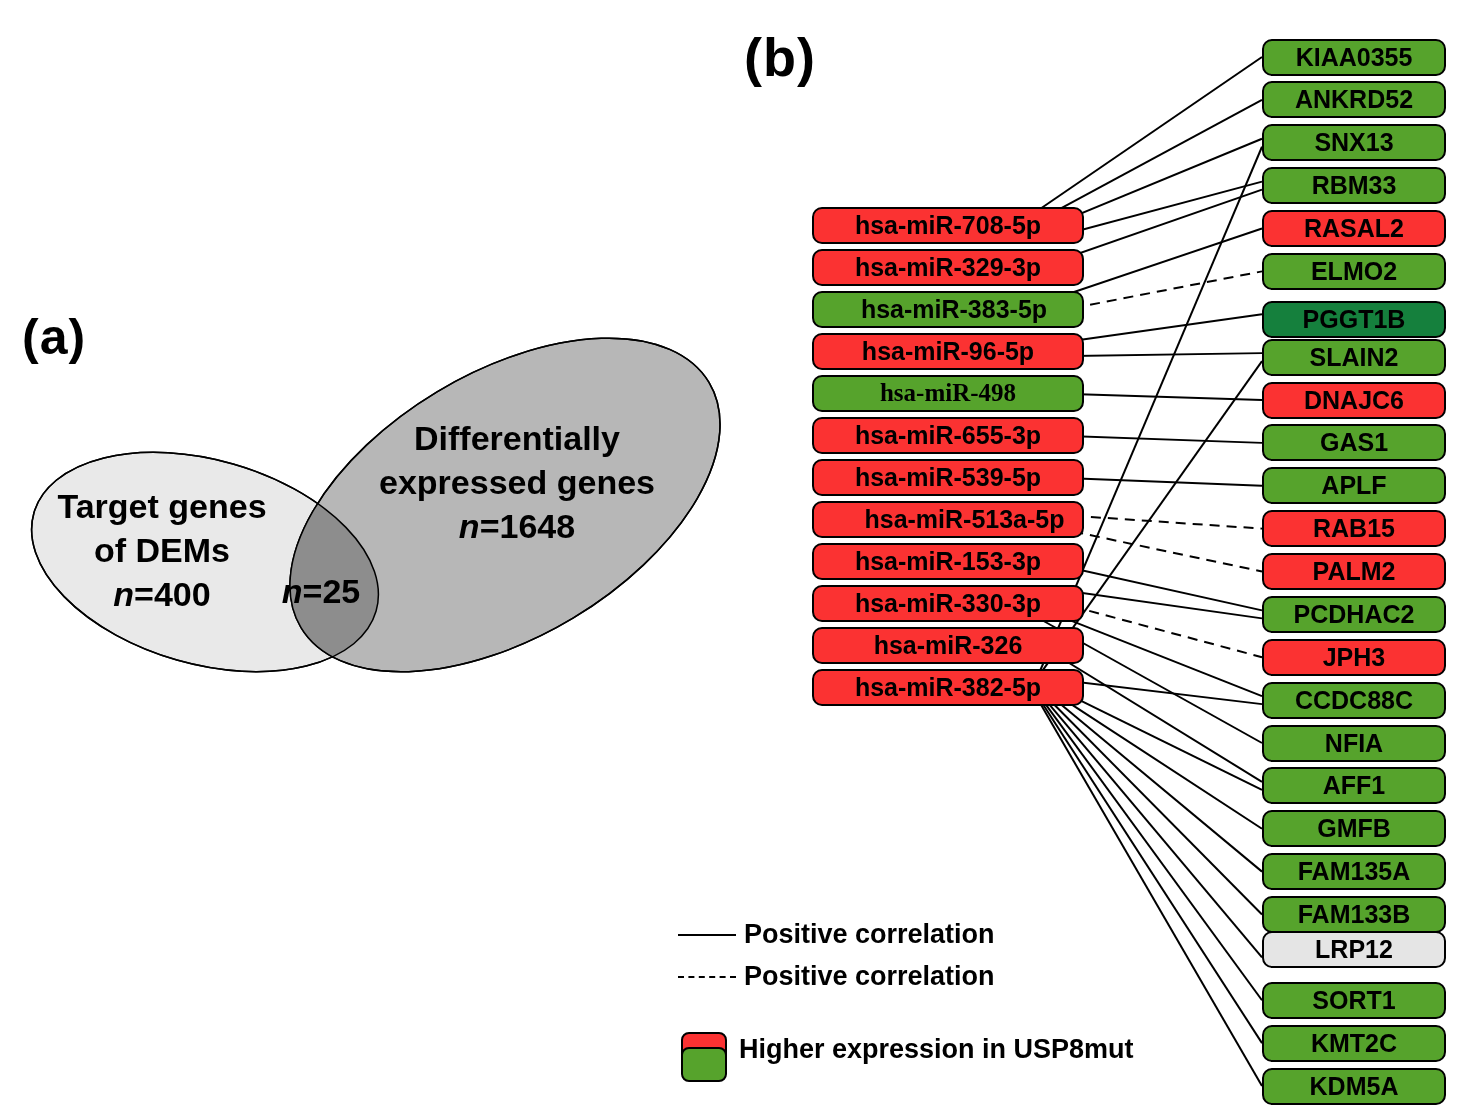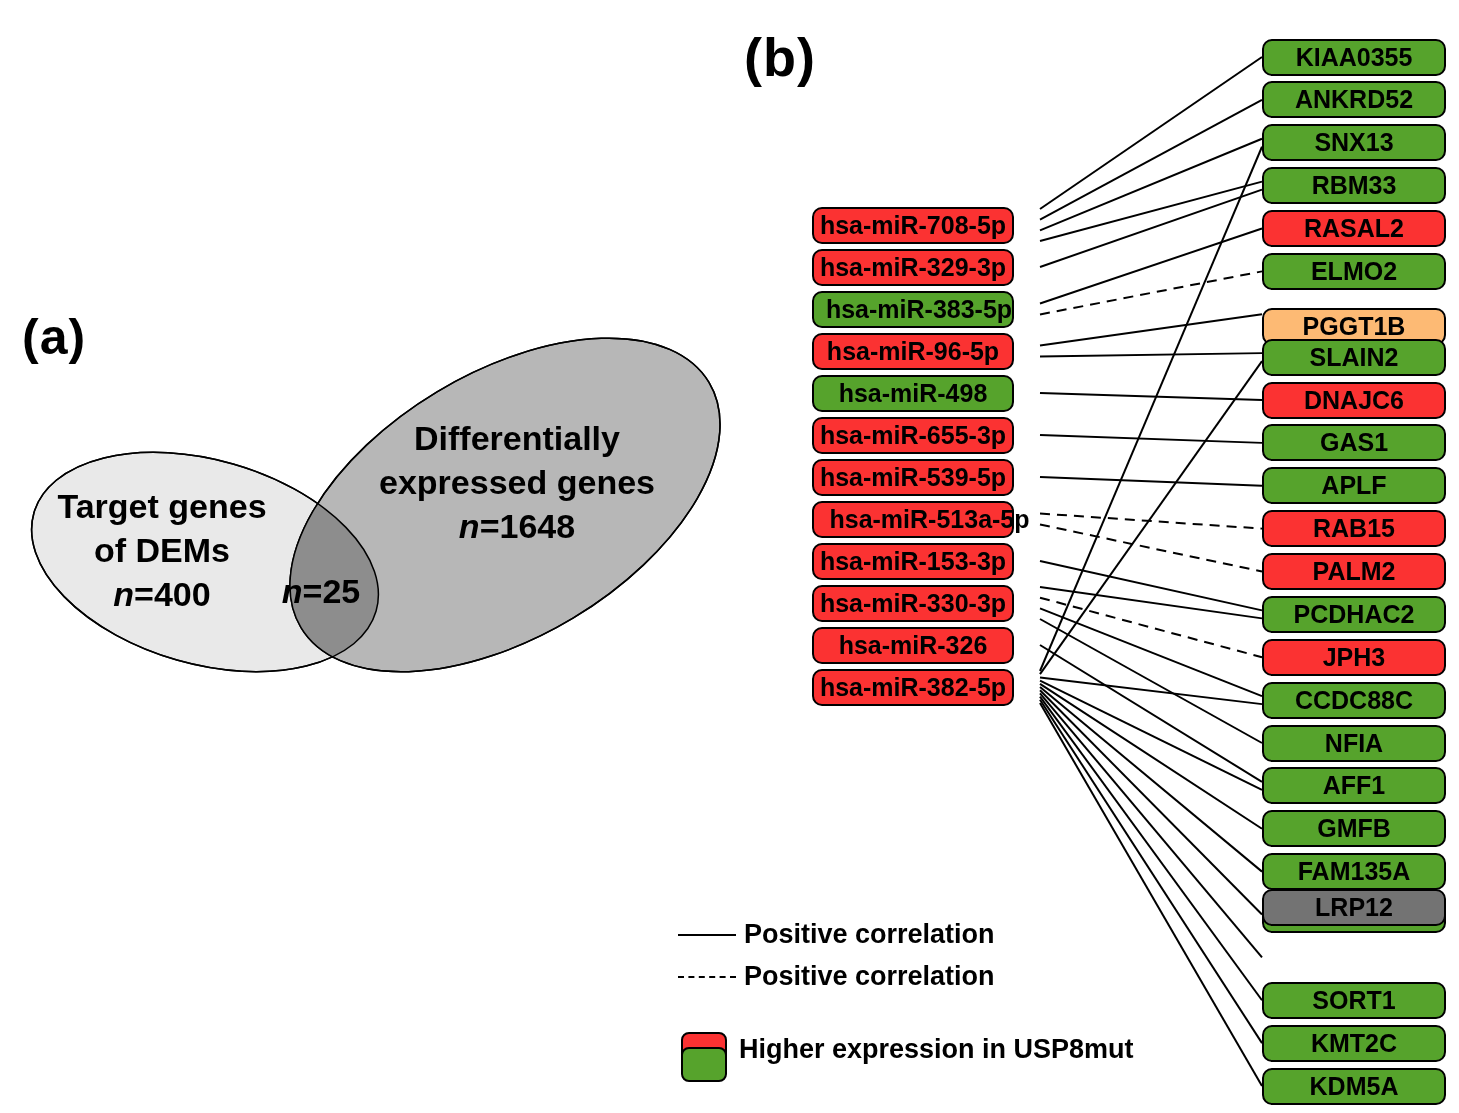--- a/index.html
+++ b/index.html
@@ -13,21 +13,21 @@
   #label-a{left:22px;top:308px;font-size:50px;}
   #label-b{left:744px;top:26px;font-size:54px;}
   #venn-svg{position:absolute;left:0;top:320px;}
   #net-svg{position:absolute;left:0;top:0;z-index:1;}
   .node{
     position:absolute;box-sizing:border-box;height:37px;
     border:2px solid #000;border-radius:10px;z-index:2;
     display:flex;align-items:center;justify-content:center;
     font-weight:bold;font-size:25px;color:#000;white-space:nowrap;
   }
-  .node.mirna{left:812px;width:202px;}
+  .node.mirna{left:812px;width:272px;}
   .node.gene{left:1262px;width:184px;}
   .venn-text{font-weight:bold;fill:#000;text-anchor:middle;}
   #legend .leg-row{position:absolute;display:flex;align-items:center;}
   .leg-label{font-weight:bold;font-size:27px;color:#000;white-space:nowrap;}
   .leg-line{width:58px;height:0;border-top:2px solid #000;margin-right:8px;}
   .leg-line.dashed{border-top-style:dashed;}
   .leg-swatch{
     width:46px;height:35px;border:2px solid #000;border-radius:8px;
     box-sizing:border-box;margin-right:12px;
   }
@@ -97,52 +97,52 @@
       <line x1="1040" y1="696.6" x2="1262" y2="1000.25" stroke="#000000" stroke-width="2"></line>
       <line x1="1040" y1="699.8" x2="1262" y2="1043.125" stroke="#000000" stroke-width="2"></line>
       <line x1="1040" y1="703" x2="1262" y2="1086" stroke="#000000" stroke-width="2"></line>
     </svg>
 
   <div id="mirna-column">
       <div class="node mirna" style="top: 206.5px; background: rgb(251, 50, 50);">hsa-miR-708-5p</div>
       <div class="node mirna" style="top: 248.5px; background: rgb(251, 50, 50);">hsa-miR-329-3p</div>
       <div class="node mirna" style="top: 290.5px; background: rgb(86, 163, 44); padding-left: 12px;">hsa-miR-383-5p</div>
       <div class="node mirna" style="top: 332.5px; background: rgb(251, 50, 50);">hsa-miR-96-5p</div>
-      <div class="node mirna" style="top: 374.5px; background: rgb(86, 163, 44);">hsa-miR-498</div>
+      <div class="node mirna" style="top: 374.5px; background: rgb(86, 163, 44); font-family: Liberation Serif, serif;">hsa-miR-498</div>
       <div class="node mirna" style="top: 416.5px; background: rgb(251, 50, 50);">hsa-miR-655-3p</div>
       <div class="node mirna" style="top: 458.5px; background: rgb(251, 50, 50);">hsa-miR-539-5p</div>
       <div class="node mirna" style="top: 500.5px; background: rgb(251, 50, 50); padding-left: 33px;">hsa-miR-513a-5p</div>
       <div class="node mirna" style="top: 542.5px; background: rgb(251, 50, 50);">hsa-miR-153-3p</div>
       <div class="node mirna" style="top: 584.5px; background: rgb(251, 50, 50);">hsa-miR-330-3p</div>
       <div class="node mirna" style="top: 626.5px; background: rgb(251, 50, 50);">hsa-miR-326</div>
       <div class="node mirna" style="top: 668.5px; background: rgb(251, 50, 50);">hsa-miR-382-5p</div>
     </div>
   <div id="gene-column">
       <div class="node gene" style="top: 38.5px; background: rgb(86, 163, 44);">KIAA0355</div>
       <div class="node gene" style="top: 81.375px; background: rgb(86, 163, 44);">ANKRD52</div>
       <div class="node gene" style="top: 124.25px; background: rgb(86, 163, 44);">SNX13</div>
       <div class="node gene" style="top: 167.125px; background: rgb(86, 163, 44);">RBM33</div>
       <div class="node gene" style="top: 210px; background: rgb(251, 50, 50);">RASAL2</div>
       <div class="node gene" style="top: 252.875px; background: rgb(86, 163, 44);">ELMO2</div>
-      <div class="node gene" style="top: 308px; background: #fdba74;">PGGT1B</div>
+      <div class="node gene" style="top: 301px; background: #15803d;">PGGT1B</div>
       <div class="node gene" style="top: 338.625px; background: rgb(86, 163, 44);">SLAIN2</div>
       <div class="node gene" style="top: 381.5px; background: rgb(251, 50, 50);">DNAJC6</div>
       <div class="node gene" style="top: 424.375px; background: rgb(86, 163, 44);">GAS1</div>
       <div class="node gene" style="top: 467.25px; background: rgb(86, 163, 44);">APLF</div>
       <div class="node gene" style="top: 510.125px; background: rgb(251, 50, 50);">RAB15</div>
       <div class="node gene" style="top: 553px; background: rgb(251, 50, 50);">PALM2</div>
       <div class="node gene" style="top: 595.875px; background: rgb(86, 163, 44);">PCDHAC2</div>
       <div class="node gene" style="top: 638.75px; background: rgb(251, 50, 50);">JPH3</div>
       <div class="node gene" style="top: 681.625px; background: rgb(86, 163, 44);">CCDC88C</div>
       <div class="node gene" style="top: 724.5px; background: rgb(86, 163, 44);">NFIA</div>
       <div class="node gene" style="top: 767.375px; background: rgb(86, 163, 44);">AFF1</div>
       <div class="node gene" style="top: 810.25px; background: rgb(86, 163, 44);">GMFB</div>
       <div class="node gene" style="top: 853.125px; background: rgb(86, 163, 44);">FAM135A</div>
       <div class="node gene" style="top: 896px; background: rgb(86, 163, 44);">FAM133B</div>
-      <div class="node gene" style="top: 889px; background: #737373;">LRP12</div>
+      <div class="node gene" style="top: 931px; background: #e5e5e5;">LRP12</div>
       <div class="node gene" style="top: 981.75px; background: rgb(86, 163, 44);">SORT1</div>
       <div class="node gene" style="top: 1024.62px; background: rgb(86, 163, 44);">KMT2C</div>
       <div class="node gene" style="top: 1067.5px; background: rgb(86, 163, 44);">KDM5A</div>
     </div>
 
   <div id="legend">
     <div class="leg-row" style="left:678px;top:919px;">
       <div class="leg-line"></div>
       <div class="leg-label">Positive correlation</div>
     </div>

